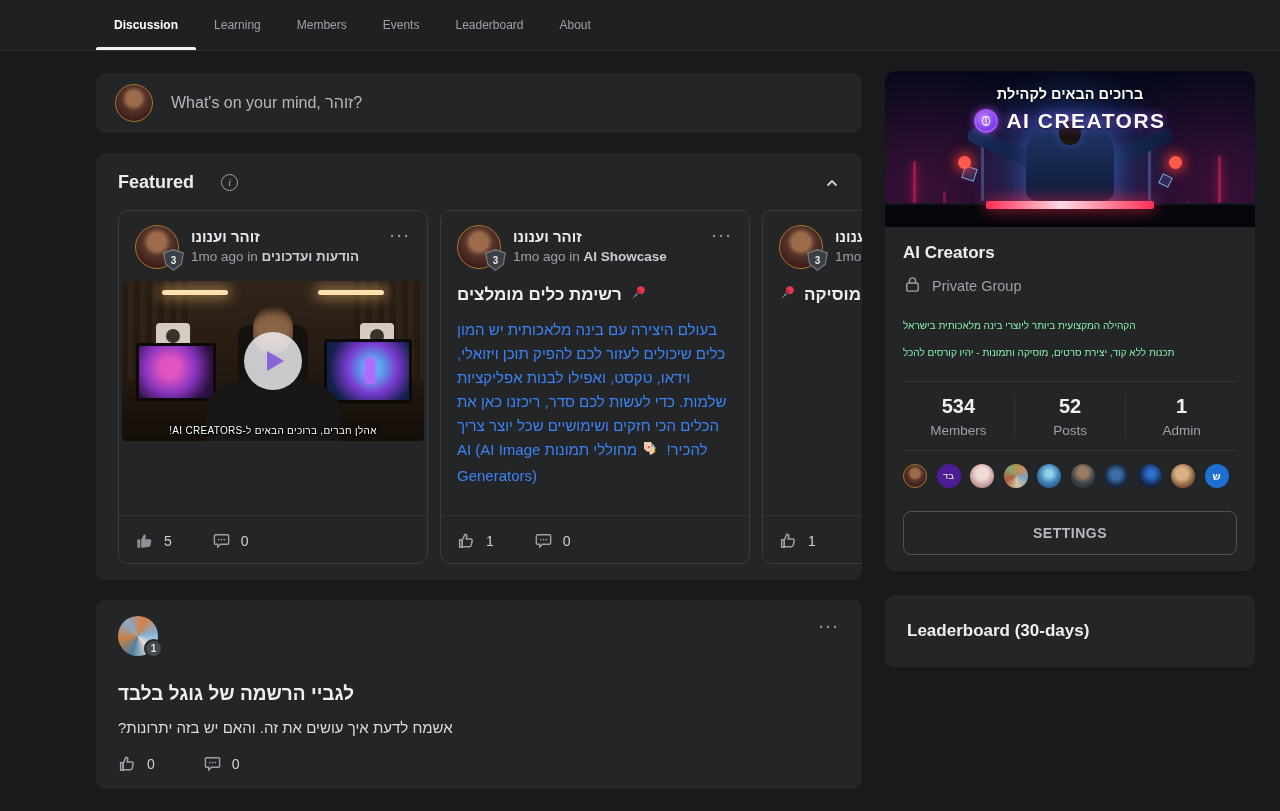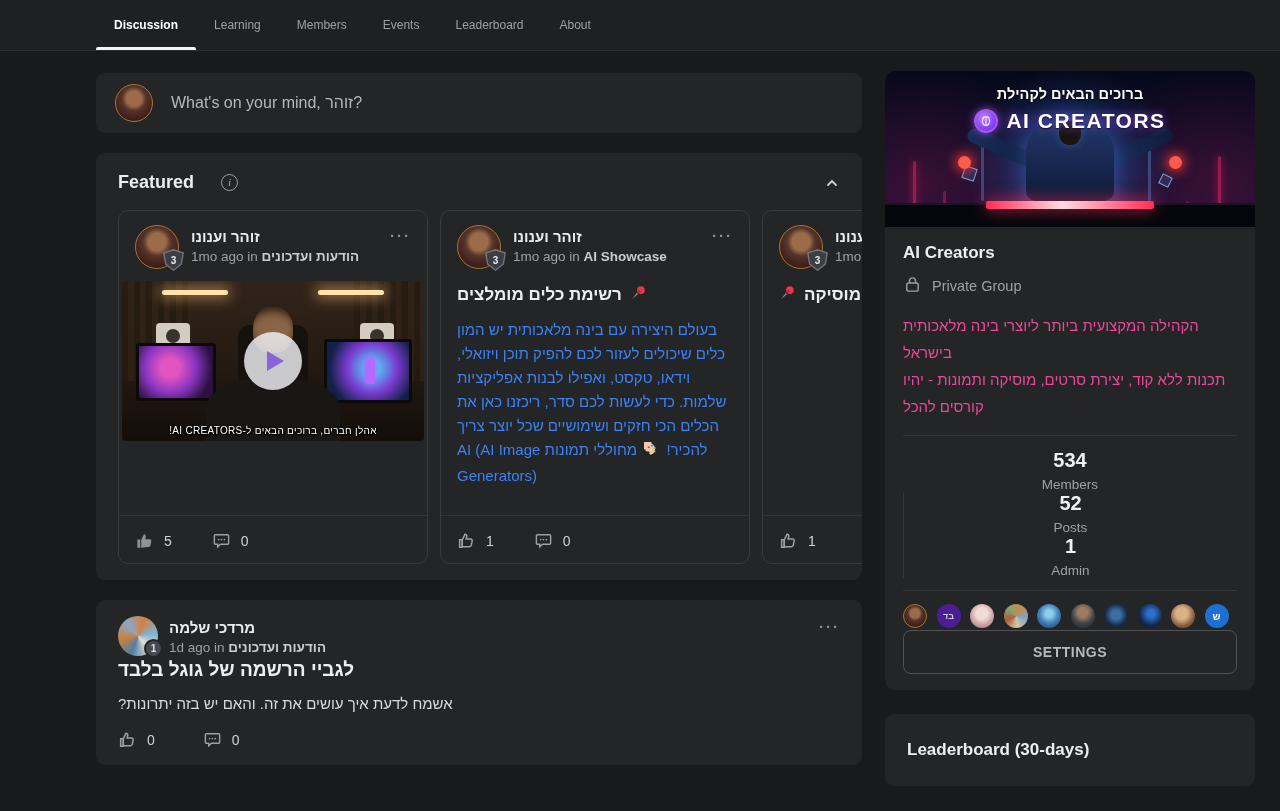--- a/index.html
+++ b/index.html
@@ -106,21 +106,21 @@
              border-radius:50%; background:rgba(242,242,246,.82); display:flex; align-items:center; justify-content:center; }
   .vt-play::after { content:""; border-left:17px solid #8a63d8; border-top:10px solid transparent;
              border-bottom:10px solid transparent; margin-left:5px; }
   .vt-caption { position:absolute; bottom:5px; left:0; right:0; text-align:center; font-size:10px; color:#ffffff;
              direction:rtl; text-shadow:0 0 3px #000, 1px 1px 0 #000, -1px 1px 0 #000; letter-spacing:.3px; }
 
   
   .post { margin-top:20px; padding:16px 22px 16px; position:relative; }
   .post .avatar { width:40px; height:40px; }
   .post-head { display:flex; gap:11px; align-items:flex-start; }
-  .post-title { margin-top:3px; font-size:19px; font-weight:700; color:#eceef0;
+  .post-title { margin-top:27px; font-size:19px; font-weight:700; color:#eceef0;
                 direction:rtl; text-align:left; unicode-bidi:plaintext; }
   .post-body { margin-top:14px; font-size:15px; color:#d8dadd; direction:rtl; text-align:left; unicode-bidi:plaintext; }
   .post-foot { margin-top:18px; display:flex; align-items:center; gap:10px; }
 
   
   .gcard { overflow:hidden; border-radius:10px; }
   .cover { position:relative; height:156px; overflow:hidden;
     background:
       radial-gradient(95px 55px at 50% 88%, rgba(255,70,100,.55), transparent 70%),
       radial-gradient(150px 130px at 50% 58%, rgba(70,130,255,.38), transparent 72%),
@@ -149,42 +149,42 @@
   .cv-title { position:absolute; top:38px; left:0; right:0; display:flex; align-items:center; justify-content:center; gap:8px; }
   .cv-title-text { font-size:21px; font-weight:800; letter-spacing:1.5px; color:#fff;
             text-shadow:0 0 10px rgba(150,80,255,.8), 0 1px 2px #000; }
   .brain-badge { width:24px; height:24px; border-radius:50%; border:2px solid #a855f7;
             background:radial-gradient(circle at 40% 35%, #c084fc, #7c3aed 70%); display:flex;
             align-items:center; justify-content:center; box-shadow:0 0 8px rgba(168,85,247,.8); }
 
   .gbody { padding:16px 18px; }
   .gname { font-size:17px; font-weight:700; color:#eceef0; }
   .gpriv { margin-top:12px; display:flex; align-items:center; gap:10px; color:#9da0a5; font-size:14.5px; }
-  .gdesc { margin-top:15px; font-size:15px; line-height:27px; color:#ec4899; white-space:pre-line;
+  .gdesc { margin-top:15px; font-size:10px; line-height:27px; color:#86efac; white-space:pre-line;
            direction:rtl; text-align:left; unicode-bidi:plaintext; }
   .gdivider { border-top:1px solid #35363a; margin-top:15px; }
-  .gstats { display:flex; padding:13px 0 12px;flex-direction:column; }
+  .gstats { display:flex; padding:13px 0 12px; }
   .gstat { flex:1; text-align:center; }
   .gstat + .gstat { border-left:1px solid #35363a; }
   .gstat-num { font-size:20px; font-weight:700; color:#f0f1f3; }
   .gstat-label { margin-top:5px; font-size:13.5px; color:#9da0a5; }
   .gavatars { margin-top:13px; display:flex; gap:9.5px; }
   .gav { width:24px; height:24px; border-radius:50%; flex:0 0 auto; display:flex; align-items:center;
          justify-content:center; font-size:9px; font-weight:700; color:#c9ccd0; cursor:pointer; }
   .gav1 { background:radial-gradient(circle at 50% 38%, #9c6b4a 0 26%, #55342a 42%, #3a1d1a 75%); border:1px solid #a8762f; }
   .gav2 { background:#4c1d95; }
   .gav3 { background:radial-gradient(circle at 50% 40%, #f0dcd6 0 30%, #caa3a6 60%, #8f6b74); }
   .gav4 { background:conic-gradient(from 30deg,#c98a4b,#7fa3c9,#d4c6a0,#b05a3c,#86a46e,#c98a4b); }
   .gav5 { background:radial-gradient(circle at 50% 40%, #8fd0e8 0 18%, #3f7fb5 52%, #1d3c63); }
   .gav6 { background:radial-gradient(circle at 50% 35%, #9b7b61 0 25%, #3a4148 58%, #23282e); }
   .gav7 { background:radial-gradient(circle at 50% 45%, #3c6ea5 0 25%, #182a45 62%, #0e1626); }
   .gav8 { background:radial-gradient(circle at 55% 40%, #2e6fd0 0 18%, #14284a 60%, #0b1220); }
   .gav9 { background:radial-gradient(circle at 45% 40%, #d8b184 0 30%, #8a5f3f 62%, #4a2f22); }
   .gav10 { background:#1e6fd2; color:#ffffff; font-size:10px; }
-  .gbtn { margin-top:2px; width:100%; height:44px; border-radius:8px; font-size:14px; font-weight:700;
+  .gbtn { margin-top:23px; width:100%; height:44px; border-radius:8px; font-size:14px; font-weight:700;
           letter-spacing:.5px; display:flex; align-items:center; justify-content:center; cursor:pointer;
           font-family:inherit; }
   .gbtn-outline { border:1px solid #505356; background:transparent; color:#b6b9bd; }
   .gbtn-fill { margin-top:16px; border:none; background:#393c3f; color:#e2e4e7; }
 
   .lbcard { margin-top:24px; padding:26px 22px; }
   .lb-title { font-size:17px; font-weight:700; color:#eceef0; }
 </style>
 </head>
 <body>
@@ -379,24 +379,20 @@
           </div>
         </div>
 
       </div>
     </div>
 
     <div class="post card-surface">
       <div class="post-head">
         <div class="avatar av-mosaic">
           <div class="lvl-circle">1</div>
-        </div>
-        <div class="who">
-          <span class="who-name">מרדכי שלמה</span>
-          <span class="who-meta"><span>1d ago in</span> <b>הודעות ועדכונים</b></span>
         </div>
         <span class="dots">···</span>
       </div>
       <div class="post-title">לגביי הרשמה של גוגל בלבד</div>
       <div class="post-body">אשמח לדעת איך עושים את זה. והאם יש בזה יתרונות?</div>
       <div class="post-foot">
         <span class="icon-btn">
           <svg width="19" height="19" viewBox="0 0 20 20" fill="none" stroke="#9da0a5" stroke-width="1.6">
               <path d="M2.8 9.2h2.7v8H2.8z"></path>
               <path d="M5.5 16.4V9.5l2.9-6c1 0 1.9.9 1.9 2l-.6 3h4.8c1 0 1.7.9 1.5 1.9l-1 4.5c-.2.9-1 1.6-1.9 1.6H5.5z"></path>

